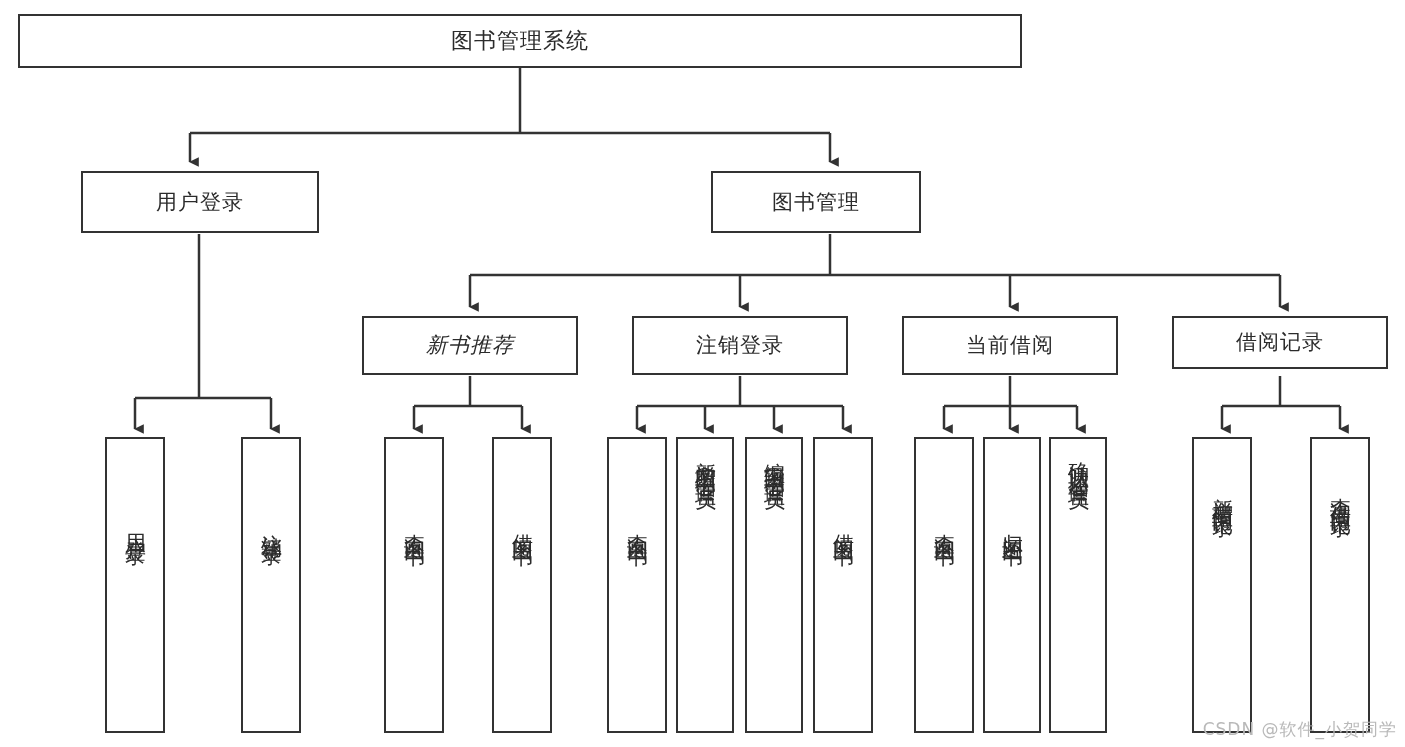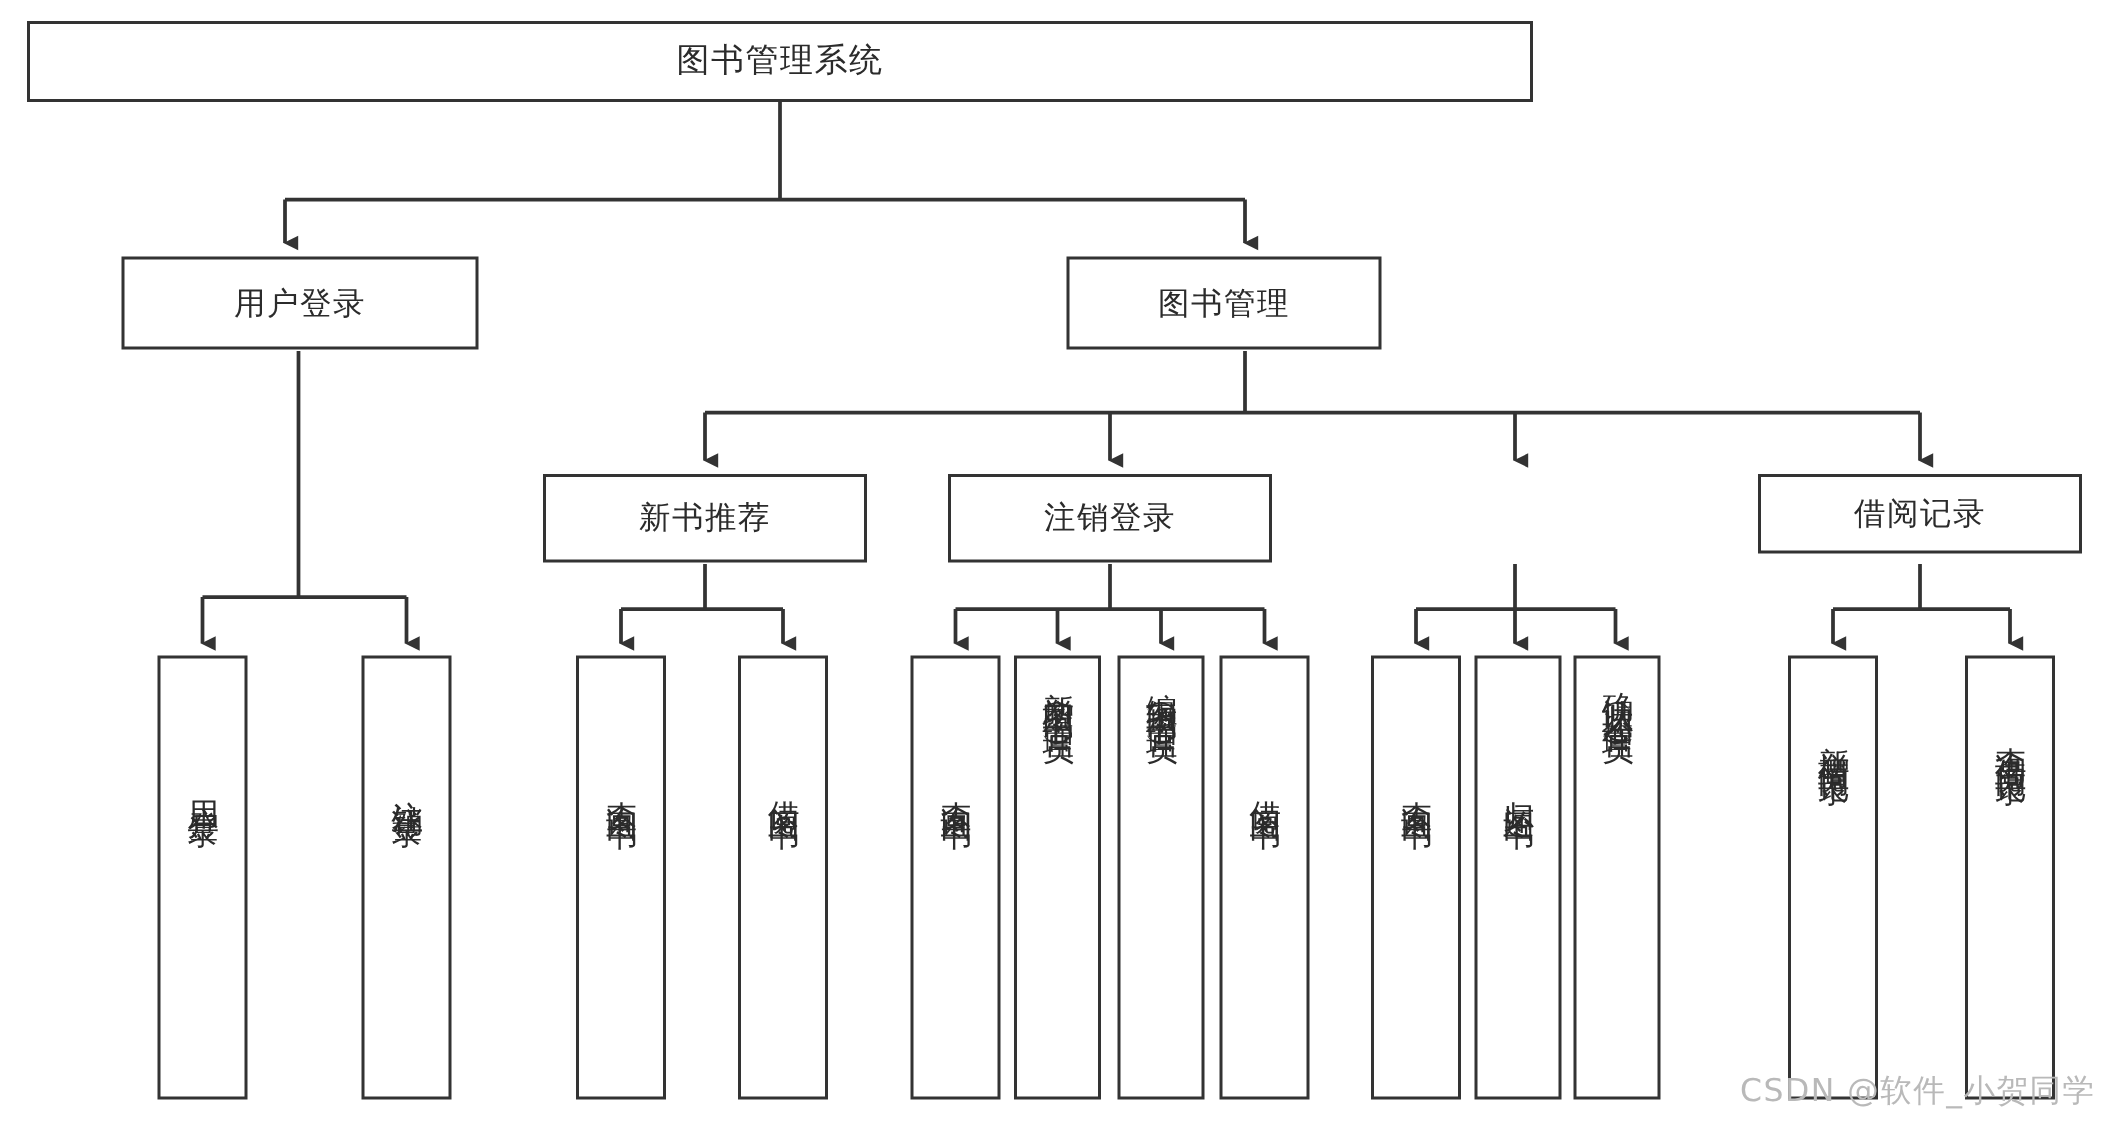--- a/index.html
+++ b/index.html
@@ -40,21 +40,21 @@
     font-size:21px;
     line-height:1.0;
     letter-spacing:4px;
     white-space:nowrap;
     display:block;
   }
   .watermark{
     position:absolute;
     right:8px;
     bottom:6px;
-    font-size:21px;
+    font-size:17px;
     color:#b9b9b9;
     letter-spacing:1px;
     white-space:nowrap;
     font-family:"DejaVu Sans","Liberation Sans",sans-serif;
   }
 </style>
 </head>
 <body>
 
 <div id="stage">
@@ -114,28 +114,31 @@
   </div>
 
   <div class="node" style="left:81px;top:171px;width:238px;height:62px;">
     <span class="lbl">用户登录</span>
   </div>
 
   <div class="node" style="left:711px;top:171px;width:210px;height:62px;">
     <span class="lbl">图书管理</span>
   </div>
 
-  <div class="node" style="left:362px;top:316px;width:216px;height:59px;">
+  <div class="node" style="left:362px;top:316px;width:216px;height:59px;font-style:italic;">
     <span class="lbl">新书推荐</span>
   </div>
 
   <div class="node" style="left:632px;top:316px;width:216px;height:59px;">
     <span class="lbl">注销登录</span>
   </div>
 
+  <div class="node" style="left:902px;top:316px;width:216px;height:59px;">
+    <span class="lbl">当前借阅</span>
+  </div>
 
   <div class="node" style="left:1172px;top:316px;width:216px;height:53px;">
     <span class="lbl">借阅记录</span>
   </div>
 
   <div class="node leaf" style="left:105px;top:437px;width:60px;height:296px;padding-top:78px;">
     <span class="lbl">用户登录</span>
   </div>
 
   <div class="node leaf" style="left:241px;top:437px;width:60px;height:296px;padding-top:78px;">

